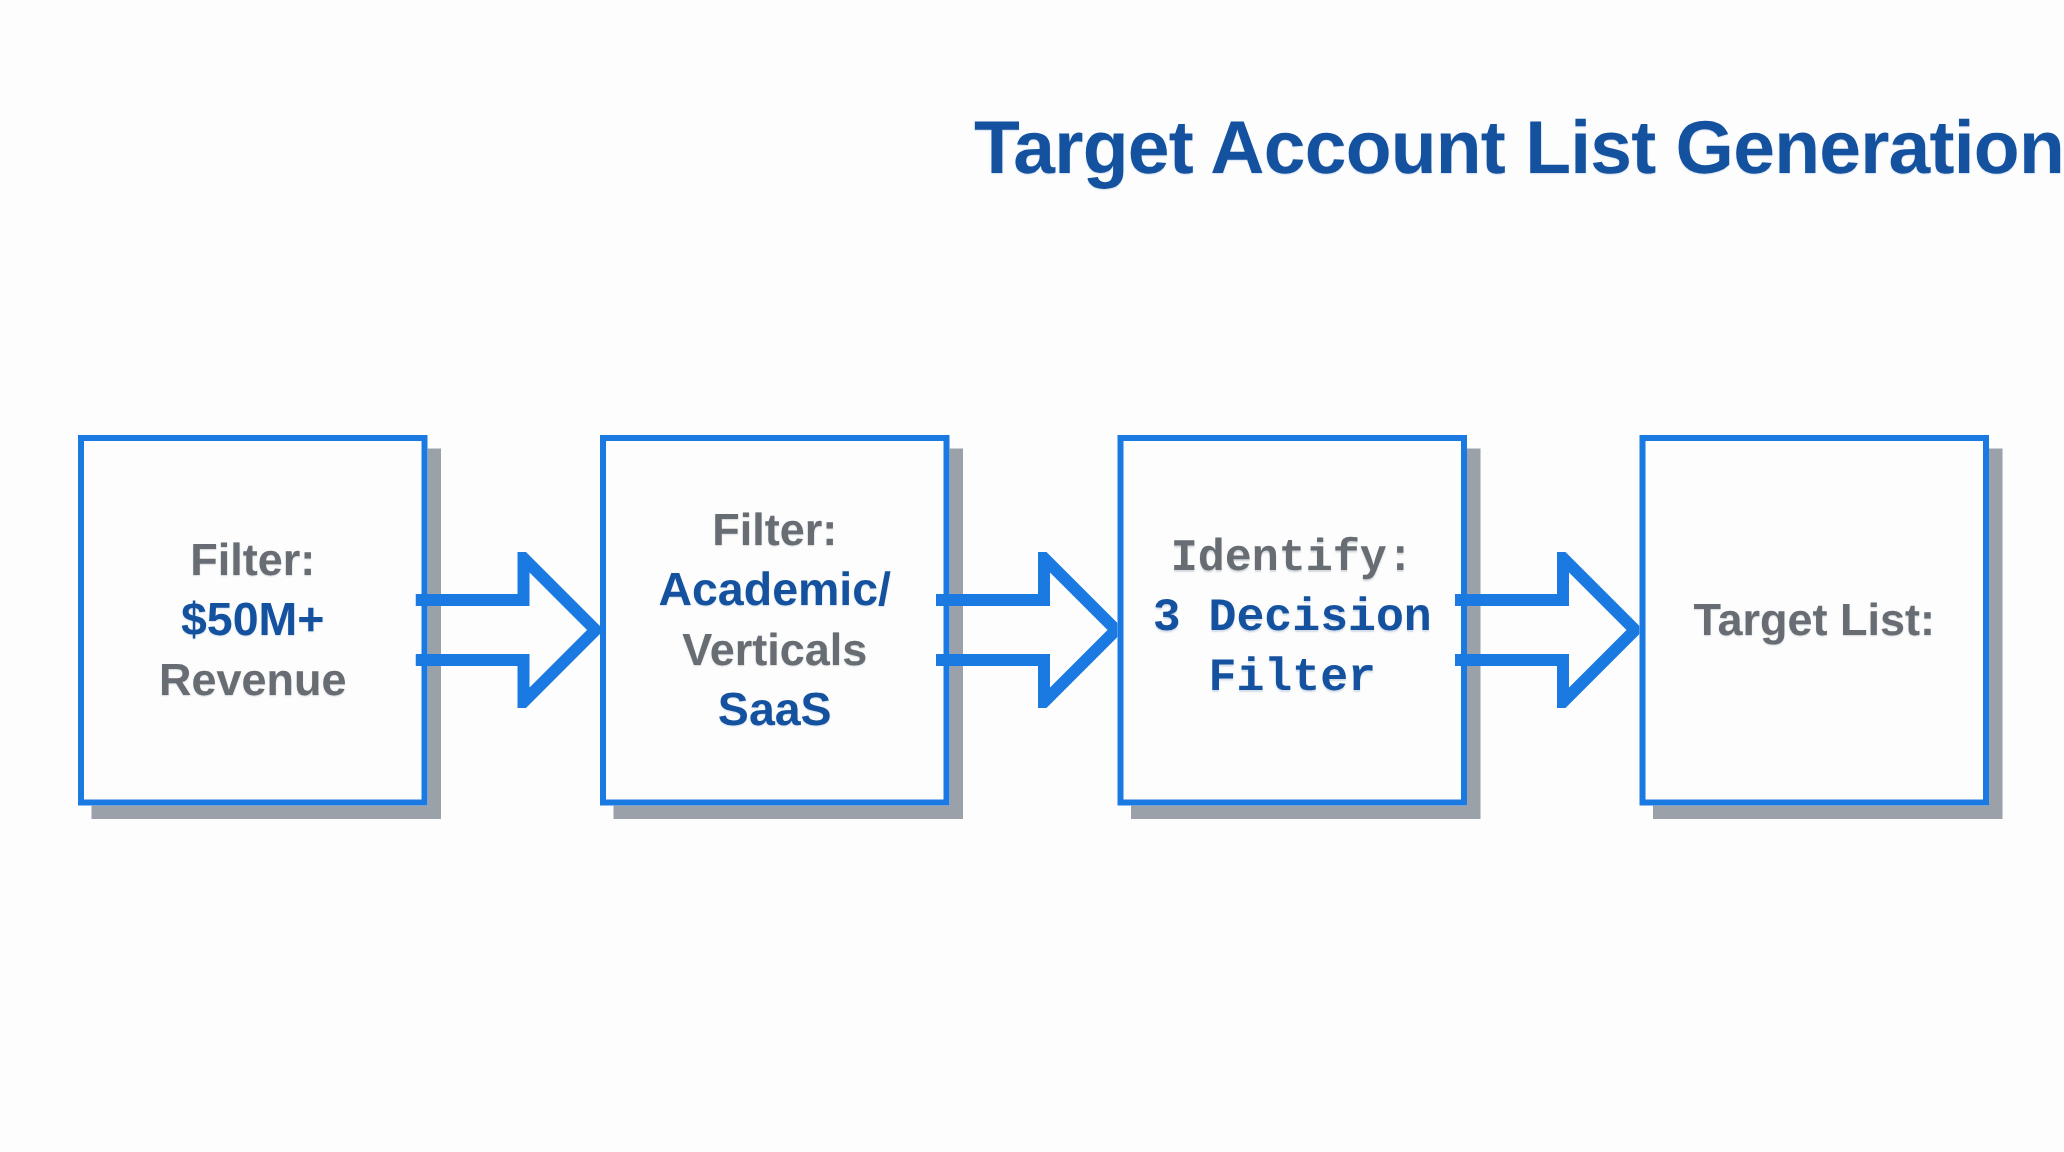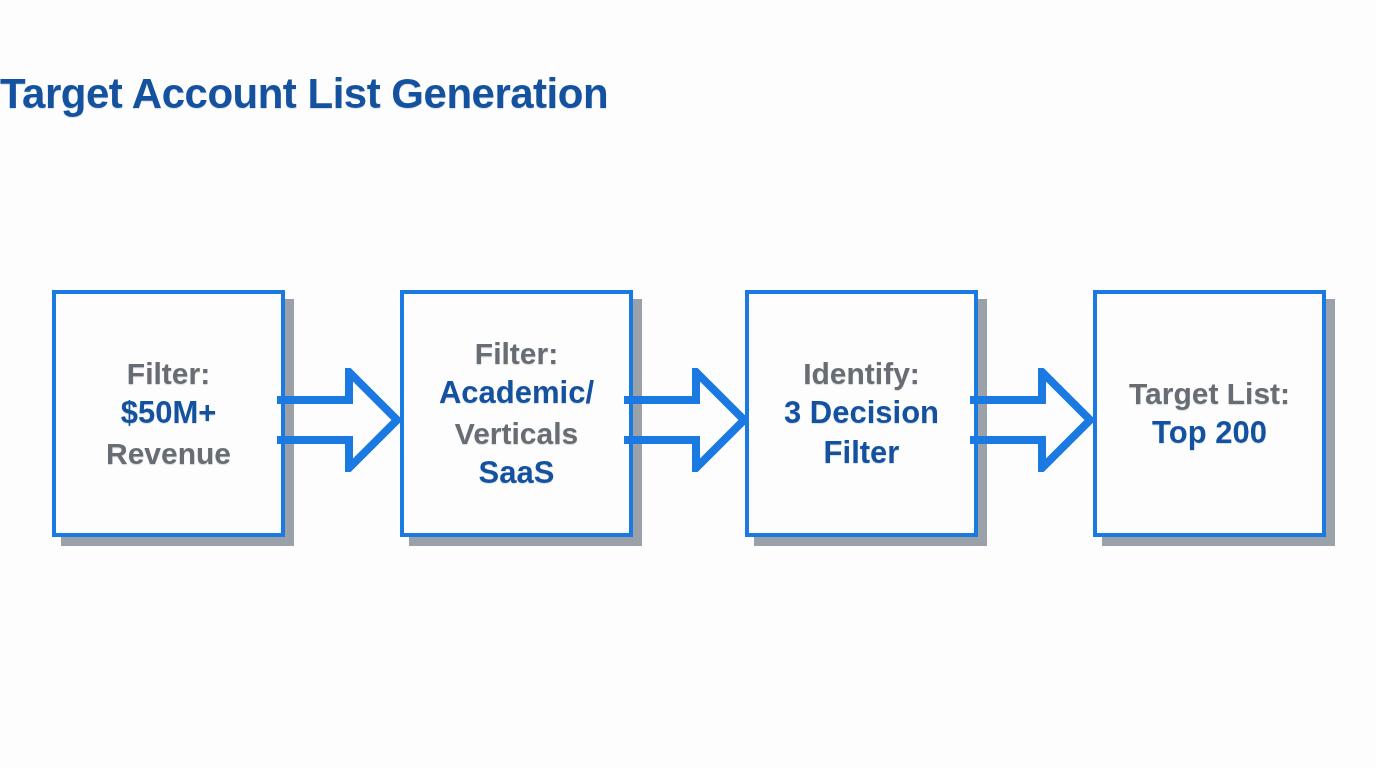--- a/index.html
+++ b/index.html
@@ -21,22 +21,22 @@
     inset: 0;
     background: #fdfdfe;
   }
 
   
   #slide-title {
     position: absolute;
     left: 0;
     top: 72px;
     width: 1376px;
-    text-align: left;
-    font-size: 42px;
+    text-align: right;
+    font-size: 50px;
     font-weight: bold;
     letter-spacing: -0.5px;
     color: #14529f;
     line-height: 1.05;
     white-space: nowrap;
     text-shadow: 0 1px 1px rgba(120,150,190,0.30);
   }
 
   
   #flow {
@@ -95,21 +95,21 @@
   .step-line.blue {
     color: #14529f;
     font-size: 31px;
     font-weight: bold;
     text-shadow: 0 1px 1px rgba(120,150,190,0.30);
   }
 
   
   #step-0 { left: 52px; }
   #step-1 { left: 400px; }
-  #step-2 { left: 745px; }
+  #step-2 { left: 745px; font-family: Liberation Mono, monospace; }
   #step-3 { left: 1093px; }
 
   
   .arrow {
     position: absolute;
     top: 78px;
     width: 124px;
     height: 104px;
   }
   #arrow-0 { left: 277px; }
@@ -169,18 +169,17 @@
     <div class="arrow" id="arrow-2">
       <svg viewBox="0 0 124 104" xmlns="http://www.w3.org/2000/svg">
         <path d="M 0,32 L 72,32 L 72,4 L 120,52 L 72,100 L 72,72 L 0,72" fill="none" stroke="#1a7ae2" stroke-width="8" stroke-linejoin="miter" stroke-linecap="butt"></path>
       </svg>
     </div>
 
     <div class="step" id="step-3">
       <div class="step-shadow"></div>
       <div class="step-box">
         <span class="step-line gray">Target List:</span>
-        <span class="step-line blue">Top 200</span>
       </div>
     </div>
 
   </div>
 </div>
 
 </body></html>

